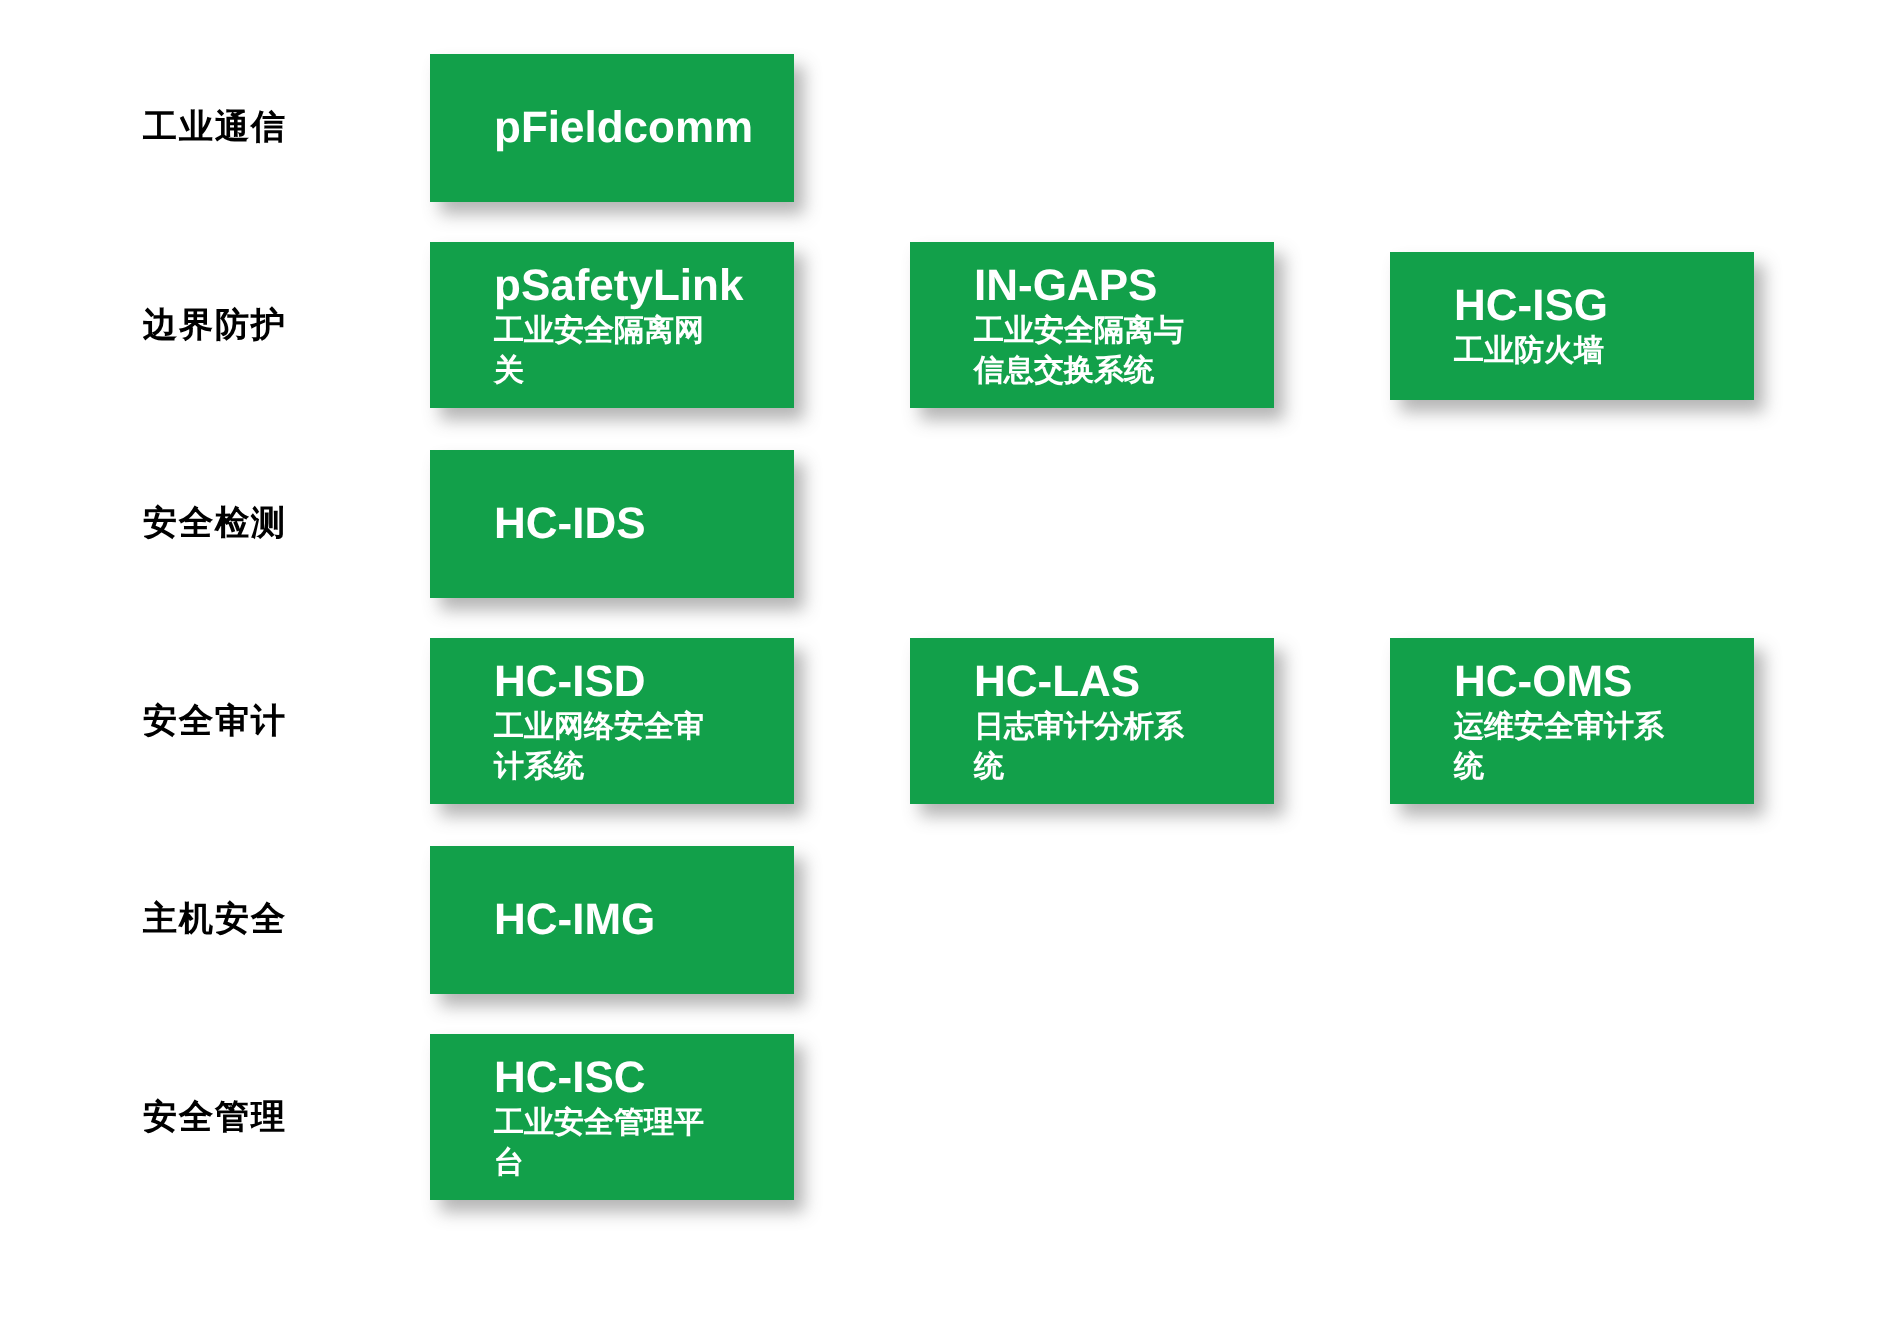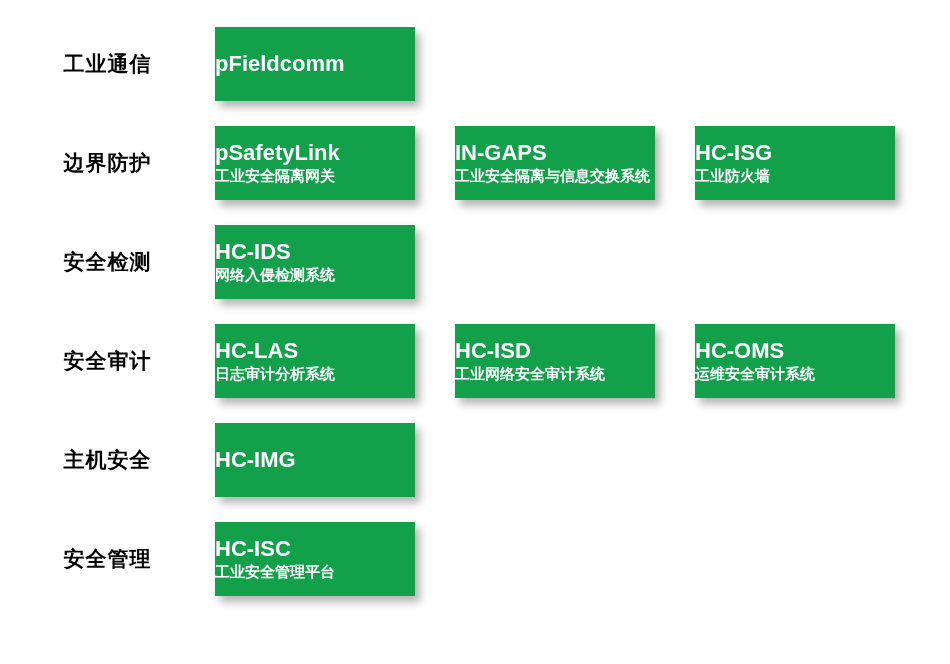--- a/index.html
+++ b/index.html
@@ -20,42 +20,42 @@
   .prod-row {
     display: flex;
     align-items: center;
     height: 99px;
     width: 950px;
   }
   .cat {
     width: 215px;
     flex: 0 0 215px;
     text-align: center;
-    font-size: 21px;
+    font-size: 17px;
     font-weight: bold;
     color: #000000;
     letter-spacing: 1px;
   }
   .slot {
     width: 240px;
     flex: 0 0 240px;
     display: flex;
     justify-content: flex-start;
     align-items: center;
   }
   .card {
-    width: 200px;
+    width: 182px;
     min-height: 74px;
     box-sizing: border-box;
     background: var(--card-green, #12A04A);
     color: #ffffff;
     display: flex;
     flex-direction: column;
     justify-content: center;
-    padding: 8px 0;
+    padding: 8px 32px;
     box-shadow: 5px 6px 8px rgba(90, 90, 90, 0.45);
   }
   .card-title {
     font-size: 22px;
     font-weight: bold;
     line-height: 27px;
     white-space: nowrap;
   }
   .card-subtitle {
     font-size: 15px;
@@ -99,39 +99,38 @@
         <div class="card-subtitle">工业防火墙</div>
       </div>
     </div>
   </div>
 
   <div class="prod-row">
     <div class="cat">安全检测</div>
     <div class="slot">
       <div class="card">
         <div class="card-title">HC-IDS</div>
-        <div class="card-subtitle">网络入侵检测系统</div>
       </div>
     </div>
     <div class="slot"></div>
     <div class="slot"></div>
   </div>
 
   <div class="prod-row">
     <div class="cat">安全审计</div>
     <div class="slot">
       <div class="card">
-        <div class="card-title">HC-LAS</div>
-        <div class="card-subtitle">日志审计分析系统</div>
+        <div class="card-title">HC-ISD</div>
+        <div class="card-subtitle">工业网络安全审计系统</div>
       </div>
     </div>
     <div class="slot">
       <div class="card">
-        <div class="card-title">HC-ISD</div>
-        <div class="card-subtitle">工业网络安全审计系统</div>
+        <div class="card-title">HC-LAS</div>
+        <div class="card-subtitle">日志审计分析系统</div>
       </div>
     </div>
     <div class="slot">
       <div class="card">
         <div class="card-title">HC-OMS</div>
         <div class="card-subtitle">运维安全审计系统</div>
       </div>
     </div>
   </div>
 

